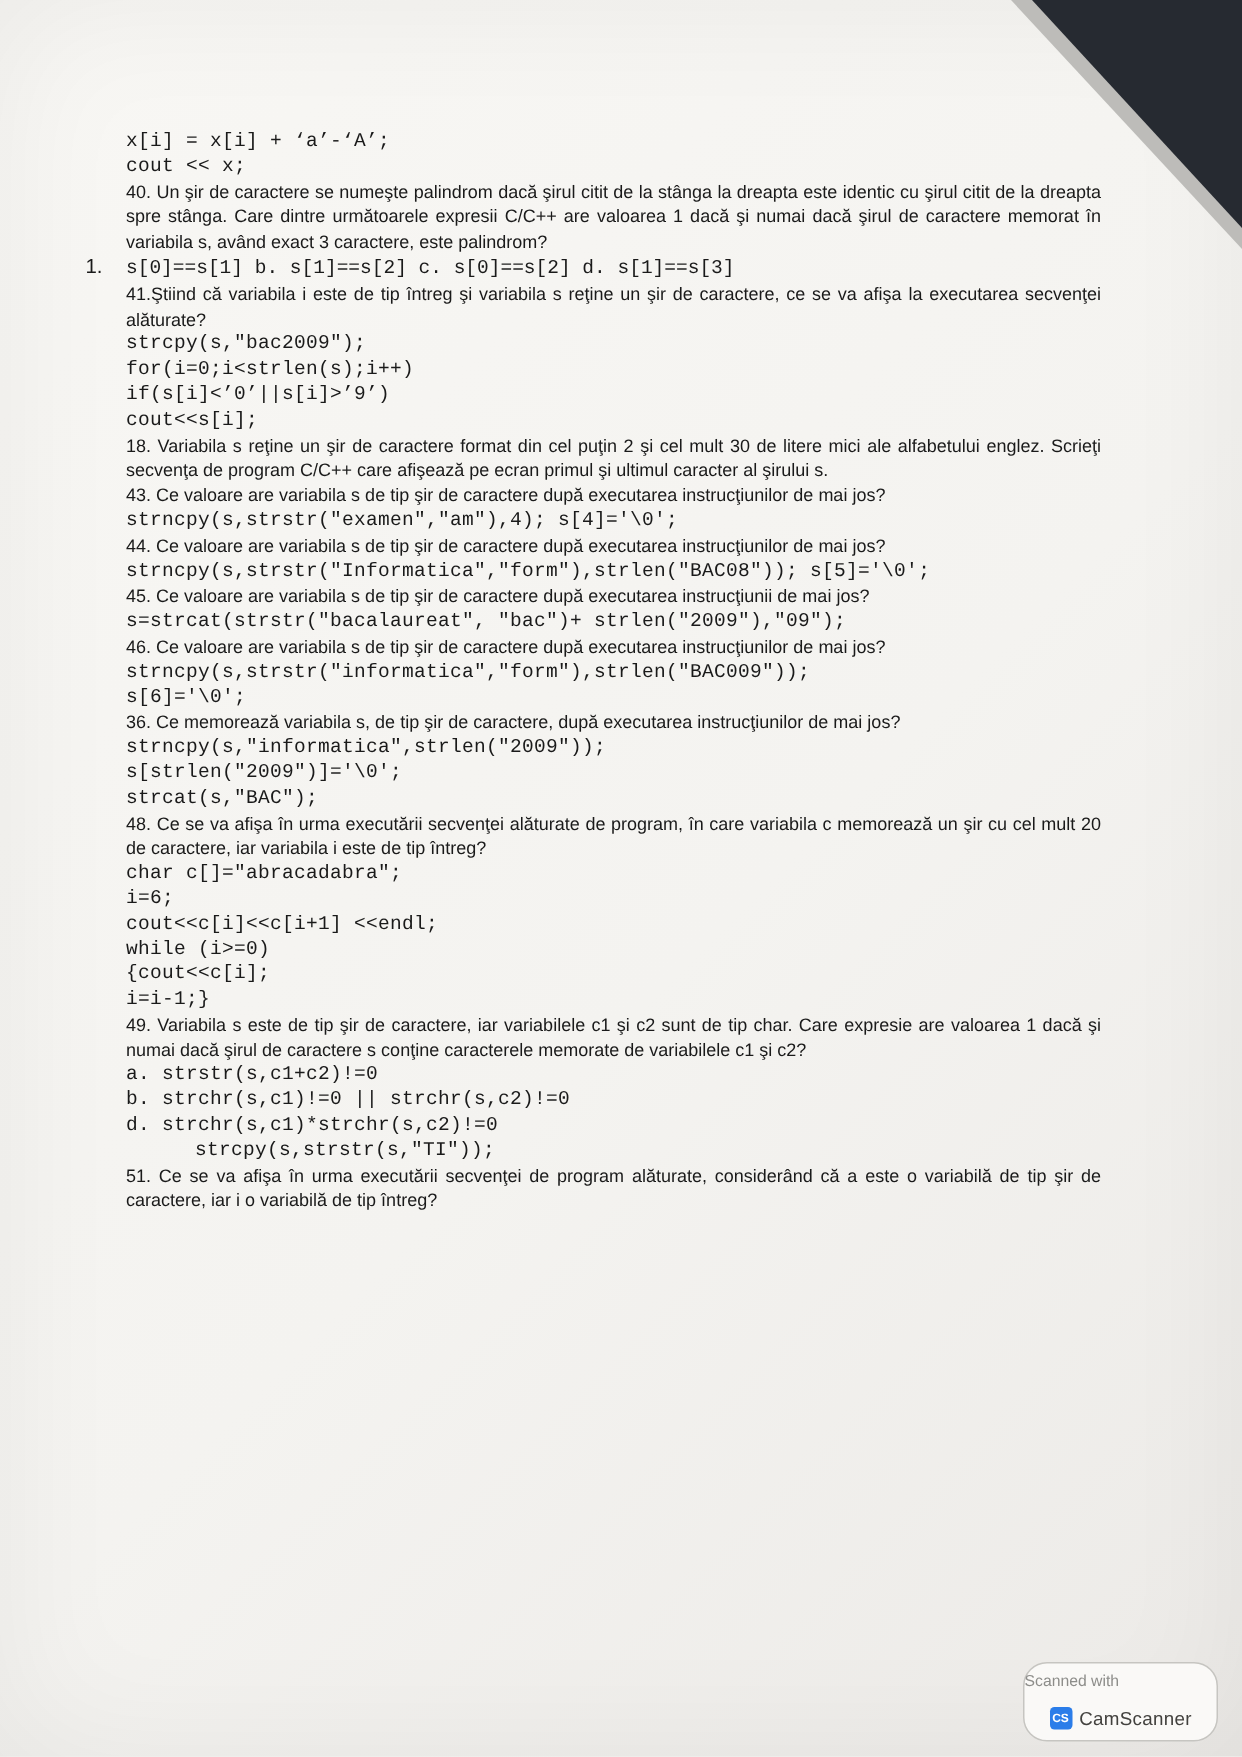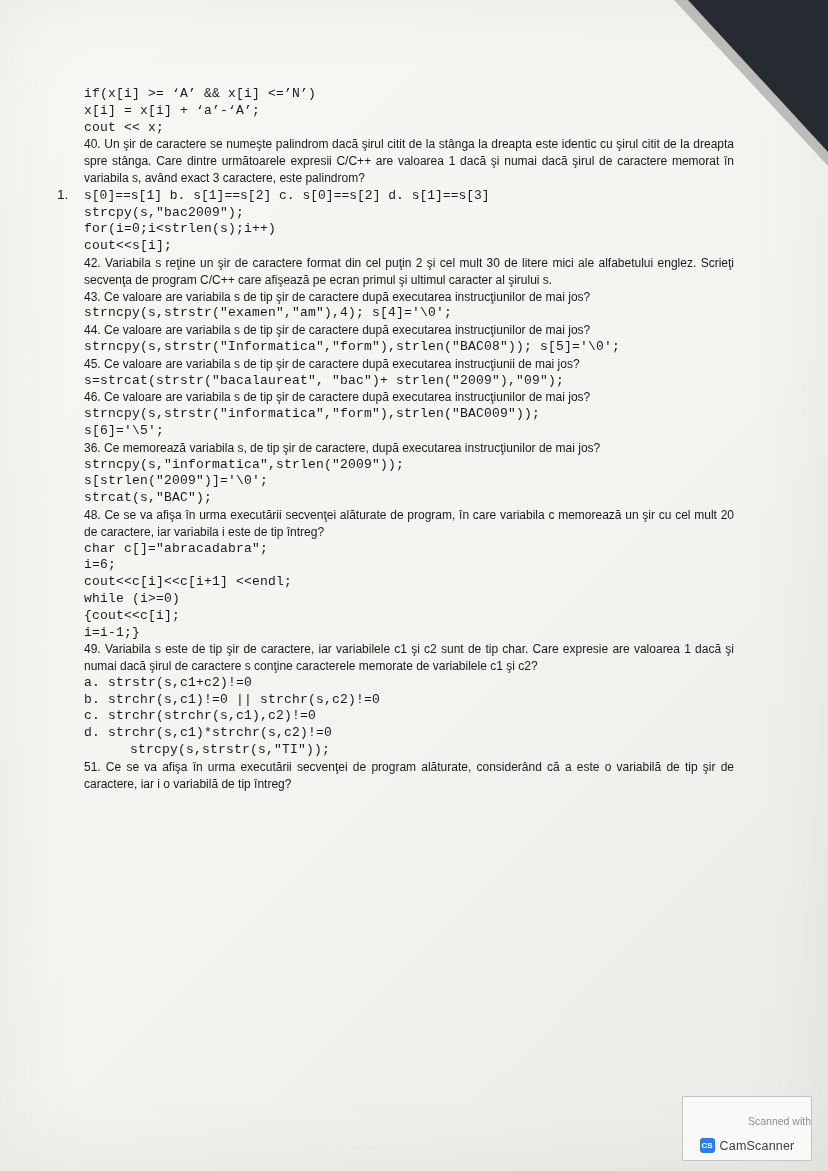--- a/index.html
+++ b/index.html
@@ -37,73 +37,73 @@
   .answer-line{
     font-family:"Liberation Mono","DejaVu Sans Mono",monospace;
     font-size:13px;line-height:16.8px;white-space:pre-wrap;margin-left:-27px;
   }
   .answer-marker{
     display:inline-block;width:27px;
     font-family:"Liberation Sans",sans-serif;font-size:13.6px;
   }
   .scan-badge{
     position:absolute;right:16px;bottom:10px;width:128px;
-    padding:18px 0 7px;border:1px solid #c6c5c1;border-radius:1px;
-    background:#faf9f7;text-align:right;
+    padding:6px 0 7px;border:1px solid #c6c5c1;border-radius:16px;
+    background:#faf9f7;text-align:left;
   }
   .scan-badge-top{font-size:10.5px;color:#8d8d8a;margin-bottom:5px;}
   .scan-badge-row{display:flex;align-items:center;justify-content:center;gap:5px;margin-top:11px;}
   .cs-logo{
     display:inline-flex;align-items:center;justify-content:center;
     width:15px;height:15px;border-radius:3px;background:#2b7de9;
     color:#fff;font-size:8px;font-weight:bold;
   }
   .cs-name{font-size:12.5px;font-weight:400;color:#42413e;letter-spacing:0.2px;}
 </style>
 </head>
 <body>
 
 <div class="page">
   <div class="corner-fold-shadow"></div>
   <div class="corner-fold" style="background: rgb(38, 42, 49);"></div>
 
   <div class="doc">
-      <div class="code-line">if(x[i] &gt;= ‘A’ &amp;&amp; x[i] &lt;=’N’)</div>
       <div class="code-line">x[i] = x[i] + ‘a’-‘A’;</div>
       <div class="code-line">cout &lt;&lt; x;</div>
       <div class="para">40. Un şir de caractere se numeşte palindrom dacă şirul citit de la stânga la dreapta este identic cu şirul citit de la dreapta spre stânga. Care dintre următoarele expresii C/C++ are valoarea 1 dacă şi numai dacă şirul de caractere memorat în variabila s, având exact 3 caractere, este palindrom?</div>
       <div class="answer-line"><span class="answer-marker">1.</span><span>s[0]==s[1] b. s[1]==s[2] c. s[0]==s[2] d. s[1]==s[3]</span></div>
+      <div class="para">41.Ştiind că variabila i este de tip întreg şi variabila s reţine un şir de caractere, ce se va afişa la executarea secvenţei alăturate?</div>
       <div class="code-line">strcpy(s,"bac2009");</div>
       <div class="code-line">for(i=0;i&lt;strlen(s);i++)</div>
+      <div class="code-line">if(s[i]&lt;’0’||s[i]&gt;’9’)</div>
       <div class="code-line">cout&lt;&lt;s[i];</div>
-      <div class="para">42. Variabila s reţine un şir de caractere format din cel puţin 2 şi cel mult 30 de litere mici ale alfabetului englez. Scrieţi secvenţa de program C/C++ care afişează pe ecran primul şi ultimul caracter al şirului s.</div>
+      <div class="para">18. Variabila s reţine un şir de caractere format din cel puţin 2 şi cel mult 30 de litere mici ale alfabetului englez. Scrieţi secvenţa de program C/C++ care afişează pe ecran primul şi ultimul caracter al şirului s.</div>
       <div class="para">43. Ce valoare are variabila s de tip şir de caractere după executarea instrucţiunilor de mai jos?</div>
       <div class="code-line">strncpy(s,strstr("examen","am"),4); s[4]='\0';</div>
       <div class="para">44. Ce valoare are variabila s de tip şir de caractere după executarea instrucţiunilor de mai jos?</div>
       <div class="code-line">strncpy(s,strstr("Informatica","form"),strlen("BAC08")); s[5]='\0';</div>
       <div class="para">45. Ce valoare are variabila s de tip şir de caractere după executarea instrucţiunii de mai jos?</div>
       <div class="code-line">s=strcat(strstr("bacalaureat", "bac")+ strlen("2009"),"09");</div>
       <div class="para">46. Ce valoare are variabila s de tip şir de caractere după executarea instrucţiunilor de mai jos?</div>
       <div class="code-line">strncpy(s,strstr("informatica","form"),strlen("BAC009"));</div>
-      <div class="code-line">s[6]='\5';</div>
+      <div class="code-line">s[6]='\0';</div>
       <div class="para">36. Ce memorează variabila s, de tip şir de caractere, după executarea instrucţiunilor de mai jos?</div>
       <div class="code-line">strncpy(s,"informatica",strlen("2009"));</div>
       <div class="code-line">s[strlen("2009")]='\0';</div>
       <div class="code-line">strcat(s,"BAC");</div>
       <div class="para">48. Ce se va afişa în urma executării secvenţei alăturate de program, în care variabila c memorează un şir cu cel mult 20 de caractere, iar variabila i este de tip întreg?</div>
       <div class="code-line">char c[]="abracadabra";</div>
       <div class="code-line">i=6;</div>
       <div class="code-line">cout&lt;&lt;c[i]&lt;&lt;c[i+1] &lt;&lt;endl;</div>
       <div class="code-line">while (i&gt;=0)</div>
       <div class="code-line">{cout&lt;&lt;c[i];</div>
       <div class="code-line">i=i-1;}</div>
       <div class="para">49. Variabila s este de tip şir de caractere, iar variabilele c1 şi c2 sunt de tip char. Care expresie are valoarea 1 dacă şi numai dacă şirul de caractere s conţine caracterele memorate de variabilele c1 şi c2?</div>
       <div class="code-line">a. strstr(s,c1+c2)!=0</div>
       <div class="code-line">b. strchr(s,c1)!=0 || strchr(s,c2)!=0</div>
-      <div class="code-line">c. strchr(strchr(s,c1),c2)!=0</div>
       <div class="code-line">d. strchr(s,c1)*strchr(s,c2)!=0</div>
       <div class="code-line indented">strcpy(s,strstr(s,"TI"));</div>
       <div class="para">51. Ce se va afişa în urma executării secvenţei de program alăturate, considerând că a este o variabilă de tip şir de caractere, iar i o variabilă de tip întreg?</div>
     </div>
 
   <div class="scan-badge">
     <div class="scan-badge-top">Scanned with</div>
     <div class="scan-badge-row">
       <span class="cs-logo" style="background: rgb(43, 125, 233);">CS</span>
       <span class="cs-name">CamScanner</span>

